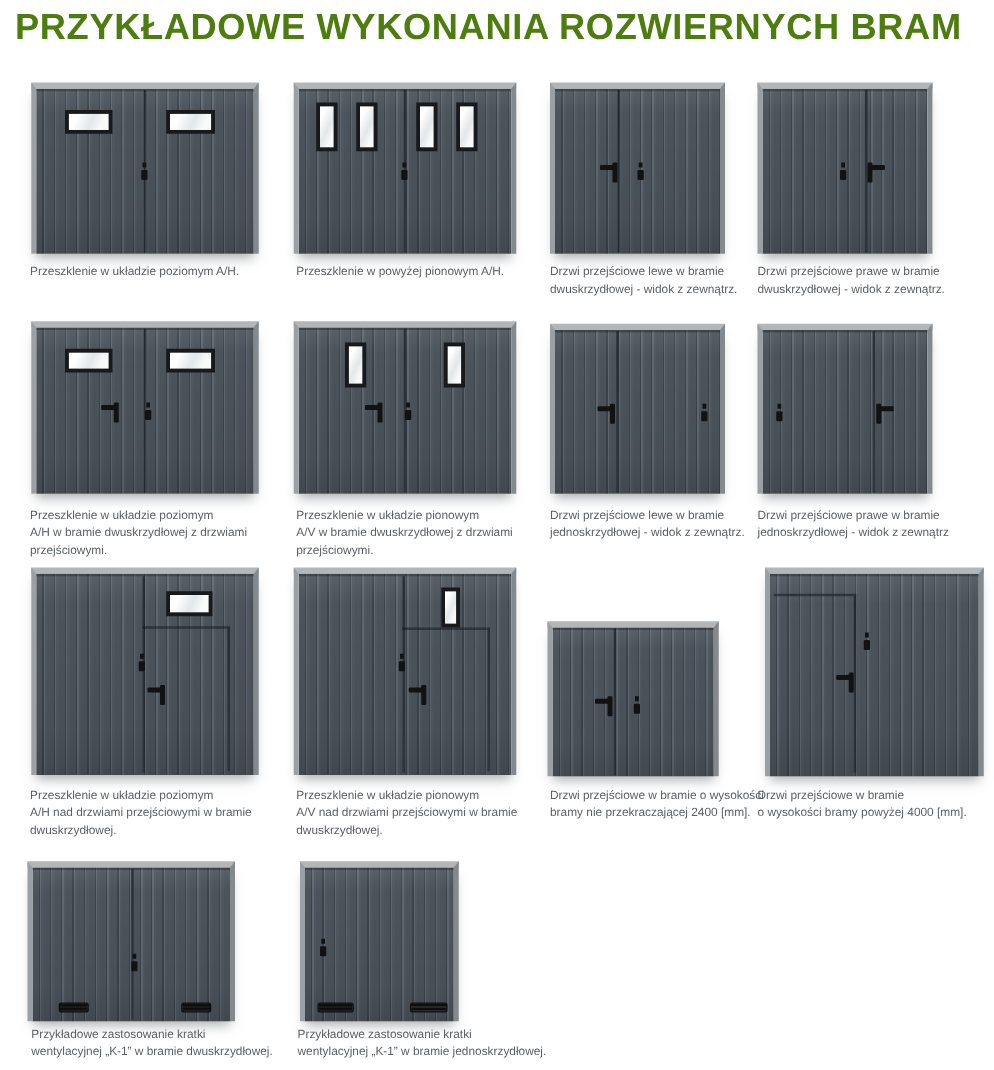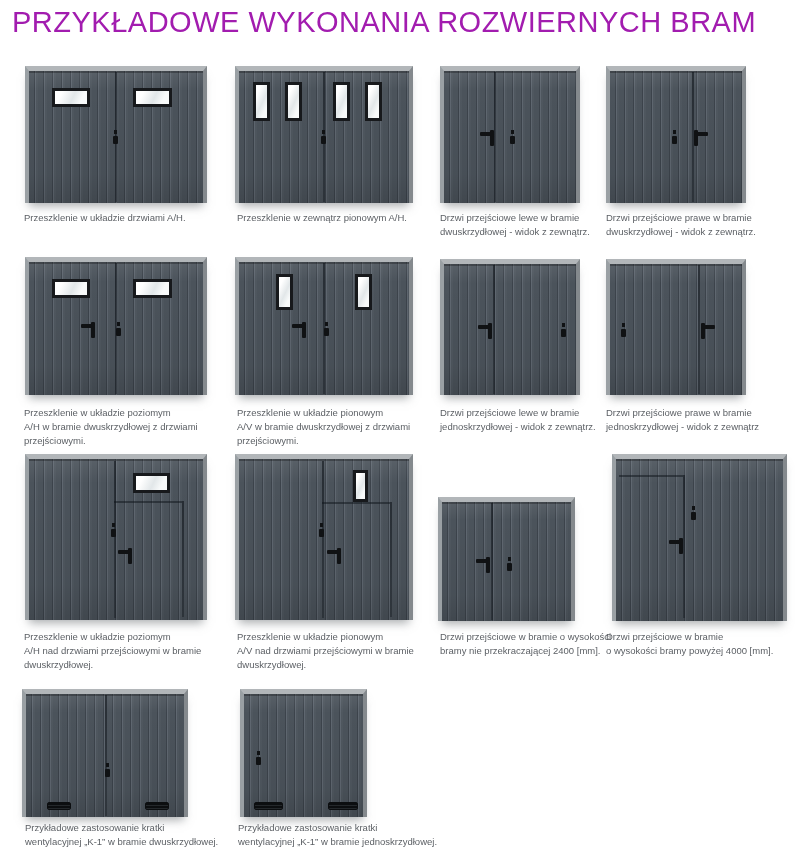--- a/index.html
+++ b/index.html
@@ -1,19 +1,19 @@
 <!DOCTYPE html>
 <html><head>
 <meta charset="utf-8">
 <style>
   html,body{margin:0;padding:0;background:#ffffff;}
   .page{position:relative;width:795px;height:856px;background:#ffffff;overflow:hidden;
         font-family:"Liberation Sans", sans-serif;}
   .title{position:absolute;left:12px;top:6px;font-size:29px;letter-spacing:.5px;
-         color:#a21caf;font-weight:400;white-space:nowrap;text-align:right;}
+         color:#4d7c0f;font-weight:700;white-space:nowrap;text-align:right;}
   .door{position:absolute;box-sizing:border-box;
     border-top:5px solid #b2b6b9;border-left:4px solid #9aa0a4;border-right:4px solid #84898d;
     background:
       linear-gradient(180deg, rgba(255,255,255,.08), rgba(255,255,255,0) 15%, rgba(0,0,0,.05) 78%, rgba(0,0,0,.14)),
       repeating-linear-gradient(90deg,
         #4b535b 0px, #4b535b 5px,
         #3c434b 5px, #3c434b 6px,
         #5f6770 6px, #5f6770 7px,
         #4f575f 7px, #4f575f 9px);
     box-shadow: 0 7px 9px -4px rgba(100,105,110,.55);}
@@ -41,31 +41,31 @@
 <div class="page">
 
   <div class="title">PRZYKŁADOWE WYKONANIA ROZWIERNYCH BRAM</div>
 
   <div class="door" style="left:25px;top:66px;width:182px;height:137px">
     <div class="window" style="left:13%;top:13%;width:22%;height:14%"></div>
     <div class="window" style="left:60%;top:13%;width:22%;height:14%"></div>
     <div class="sv" style="left:49.5%;top:1%;height:98%"></div>
     <div class="lock" style="left:48%;top:45%"></div>
   </div>
-  <div class="caption" style="left:24px;top:211px;width:205px">Przeszklenie w układzie drzwiami A/H.</div>
+  <div class="caption" style="left:24px;top:211px;width:205px">Przeszklenie w układzie poziomym A/H.</div>
 
   <div class="door" style="left:235px;top:66px;width:178px;height:137px">
     <div class="window" style="left:8%;top:8%;width:10%;height:30%"></div>
     <div class="window" style="left:27%;top:8%;width:10%;height:30%"></div>
     <div class="window" style="left:55%;top:8%;width:10%;height:30%"></div>
     <div class="window" style="left:74%;top:8%;width:10%;height:30%"></div>
     <div class="sv" style="left:49.5%;top:1%;height:98%"></div>
     <div class="lock" style="left:48%;top:45%"></div>
   </div>
-  <div class="caption" style="left:237px;top:211px;width:205px">Przeszklenie w zewnątrz pionowym A/H.</div>
+  <div class="caption" style="left:237px;top:211px;width:205px">Przeszklenie w powyżej pionowym A/H.</div>
 
   <div class="door" style="left:440px;top:66px;width:140px;height:137px">
     <div class="sv" style="left:38%;top:1%;height:98%"></div>
     <div class="lever" style="left:27%;top:45%"></div>
     <div class="lock" style="left:50%;top:45%"></div>
   </div>
   <div class="caption" style="left:440px;top:211px;width:160px">Drzwi przejściowe lewe w bramie
 dwuskrzydłowej - widok z zewnątrz.</div>
 
   <div class="door" style="left:606px;top:66px;width:140px;height:137px">

